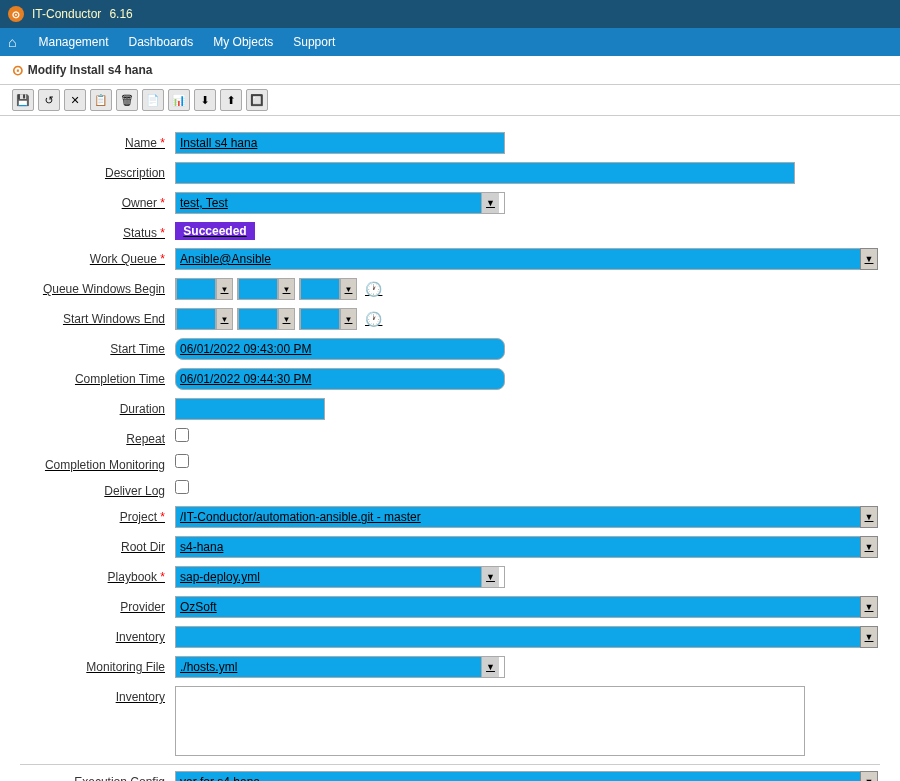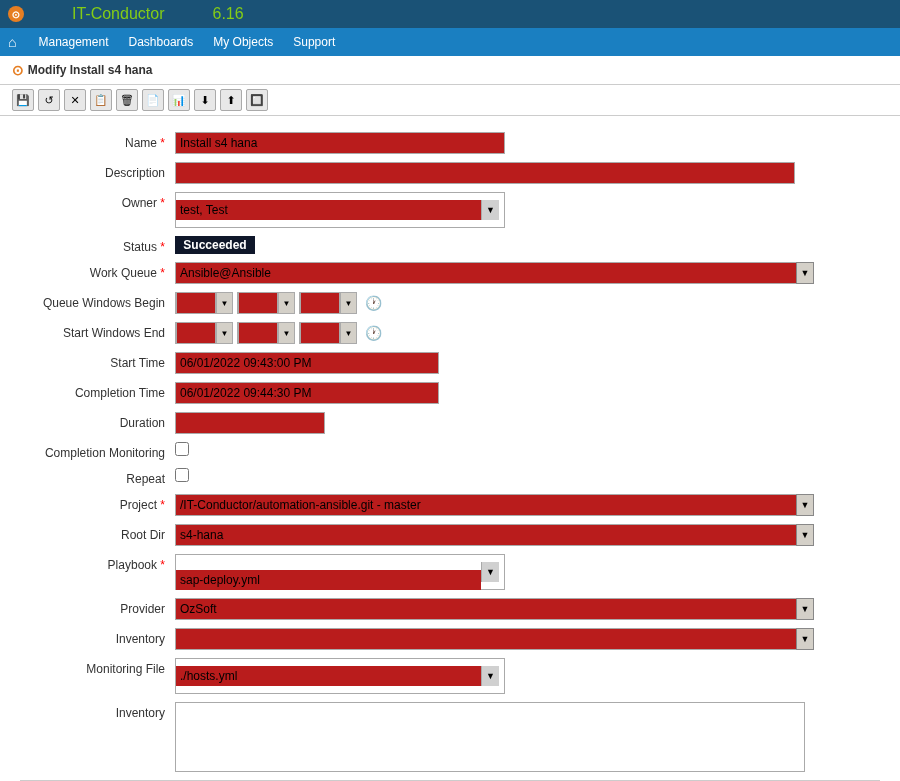--- a/index.html
+++ b/index.html
@@ -16,21 +16,21 @@
       gap: 8px;
       height: 28px;
     }
     .title-bar .app-icon {
       width: 16px; height: 16px;
       background: #e67e22;
       border-radius: 50%;
       display: flex; align-items: center; justify-content: center;
       font-size: 10px; font-weight: bold; color: white;
     }
-    .title-bar .title-text { font-size: 16px; color: #84cc16; margin-left: 40px; }
+    .title-bar .title-text { font-size: 12px; color: #fef9c3; }
 
     
     .nav-bar {
       background: #1a7fc1;
       display: flex;
       align-items: center;
       padding: 0 8px;
       height: 28px;
     }
     .nav-bar .nav-home {
@@ -89,20 +89,21 @@
       padding: 16px 20px;
       background: white;
       min-height: calc(781px - 110px);
     }
 
     
     .form-row {
       display: flex;
       align-items: flex-start;
       margin-bottom: 8px;
+      text-decoration: underline;
     }
     .form-label {
       width: 155px;
       text-align: right;
       padding-right: 10px;
       padding-top: 4px;
       color: #333;
       font-size: 12px;
       flex-shrink: 0;
     }
@@ -115,55 +116,55 @@
       display: flex;
       align-items: center;
       gap: 4px;
     }
 
     input[type="text"] {
       border: 1px solid #aaa;
       padding: 2px 4px;
       font-size: 12px;
       height: 22px;
-      background: #b91c1c;
+      background: #0ea5e9;
     }
     input[type="text"]:read-only {
       background: #f5f5f5;
     }
 
     .input-full { width: 620px; }
-    .input-medium { width: 264px; }
+    .input-medium { width: 330px; border-radius: 8px; }
     .input-name { width: 330px; }
     .input-short { width: 150px; }
 
     .select-wrapper {
       display: flex;
-      align-items: center;
-      border: 1px solid #aaa;
-      background: white;
-      height: 36px;
+      align-items: flex-end;
+      border: 1px solid #aaa;
+      background: white;
+      height: 22px;
     }
     .select-wrapper input {
       border: none;
       outline: none;
       height: 20px;
       padding: 0 4px;
     }
     .select-btn {
       width: 18px; height: 20px;
       background: #d0d0d0;
       border-left: 1px solid #aaa;
       display: flex; align-items: center; justify-content: center;
       cursor: pointer;
       font-size: 9px;
     }
 
     .status-badge {
-      background: #0f172a;
+      background: #6d28d9;
       color: white;
       padding: 2px 8px;
       font-size: 12px;
       font-weight: bold;
       min-width: 80px;
       display: inline-block;
       text-align: center;
     }
 
     .dropdown-btn {
@@ -206,21 +207,21 @@
       margin-left: 4px;
     }
 
     input[type="checkbox"] {
       width: 14px; height: 14px;
     }
 
     .full-select-wrapper {
       display: flex;
       align-items: center;
-      width: 639px;
+      width: 703px;
     }
     .full-select-wrapper input {
       flex: 1;
       height: 22px;
       border: 1px solid #aaa;
       border-right: none;
       padding: 0 4px;
       font-size: 12px;
     }
 
@@ -377,33 +378,39 @@
   </div>
 
   <div class="form-row">
     <div class="form-label">Duration</div>
     <div class="form-control-wrapper">
       <input type="text" class="input-short" value="" style="">
     </div>
   </div>
 
   <div class="form-row">
+    <div class="form-label">Repeat</div>
+    <div class="form-control-wrapper">
+      <input type="checkbox" style="">
+    </div>
+  </div>
+
+  <div class="form-row">
     <div class="form-label">Completion Monitoring</div>
     <div class="form-control-wrapper">
       <input type="checkbox" style="">
     </div>
   </div>
 
   <div class="form-row">
-    <div class="form-label">Repeat</div>
+    <div class="form-label">Deliver Log</div>
     <div class="form-control-wrapper">
       <input type="checkbox" style="">
     </div>
   </div>
-
 
   <div class="form-row">
     <div class="form-label required">Project</div>
     <div class="form-control-wrapper">
       <div class="full-select-wrapper">
         <input type="text" value="/IT-Conductor/automation-ansible.git - master" style="">
         <div class="dropdown-btn">▼</div>
       </div>
     </div>
   </div>

